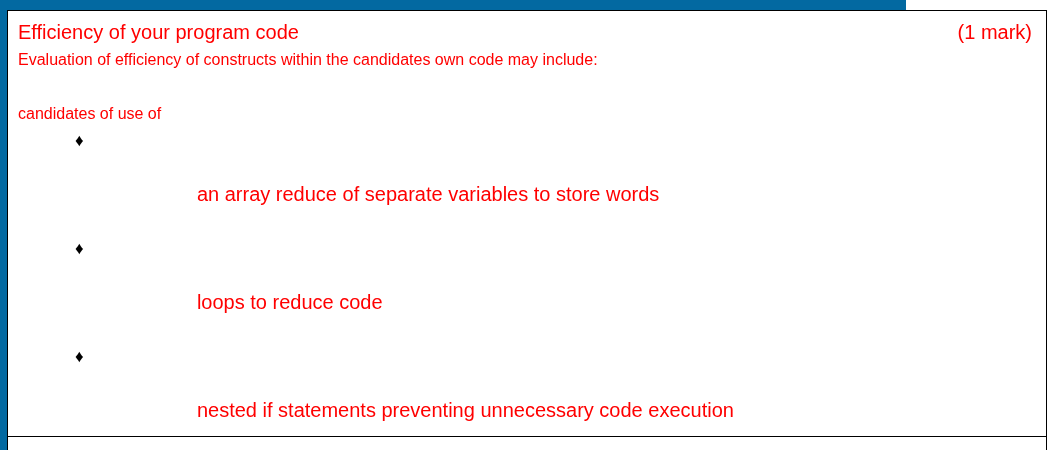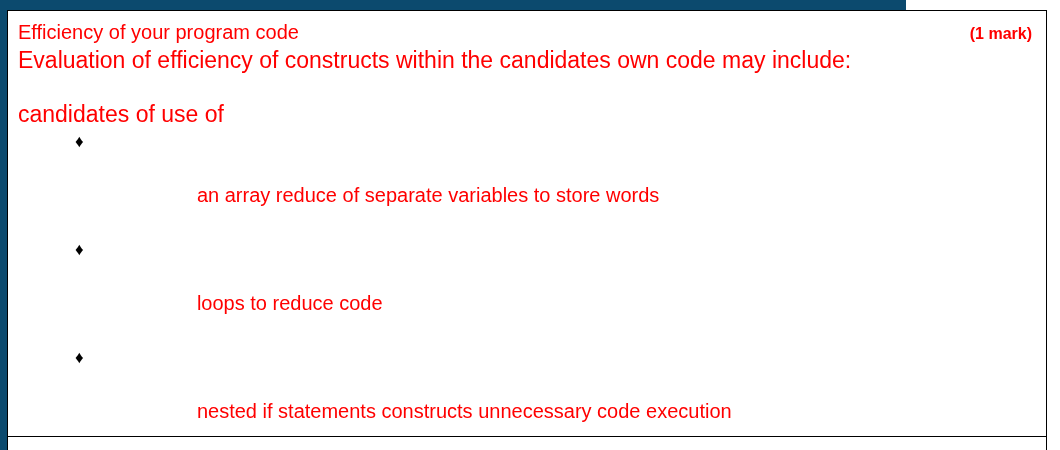--- a/index.html
+++ b/index.html
@@ -11,21 +11,21 @@
     width: 1060px;
     height: 450px;
     overflow: hidden;
     font-family: "Liberation Sans", sans-serif;
   }
 
   .page {
     position: relative;
     width: 906px;
     height: 450px;
-    background: #0c4a6e;
+    background: #0369a1;
   }
 
   
   .ms-table {
     position: absolute;
     left: 7px;
     top: 10px;
     width: 1040px;
     border-collapse: collapse;
     table-layout: fixed;
@@ -47,21 +47,21 @@
     height: 425px;
   }
 
   .cell-next .cell-inner {
     height: 30px;
   }
 
   
   .line {
     color: #ff0000;
-    font-size: 23px;
+    font-size: 16px;
     line-height: 27px;
     white-space: pre;
     font-family: "Liberation Sans", sans-serif;
   }
 
   .line-blank {
     height: 27px;
   }
 
   .heading-row {
@@ -71,23 +71,23 @@
   }
 
   .heading-title {
     color: #ff0000;
     font-size: 20px;
     line-height: 27px;
   }
 
   .heading-marks {
     color: #ff0000;
-    font-size: 16px;
+    font-size: 20px;
     line-height: 27px;
-    font-weight: bold;
+    font-weight: normal;
     padding-right: 4px;
   }
 
   
   .bullet-list {
     margin: 0;
     padding: 0;
     list-style: none;
   }
 
@@ -139,21 +139,21 @@
                 <span>an array reduce of separate variables to store words</span>
               </li>
 
               <li class="bullet-item">
                 <span class="bullet-marker">♦</span>
                 <span>loops to reduce code</span>
               </li>
 
               <li class="bullet-item">
                 <span class="bullet-marker">♦</span>
-                <span>nested if statements constructs unnecessary code execution</span>
+                <span>nested if statements preventing unnecessary code execution</span>
               </li>
 
             </ul>
 
           </div>
         </td>
       </tr>
 
       <tr class="ms-row">
         <td class="ms-cell cell-next">

